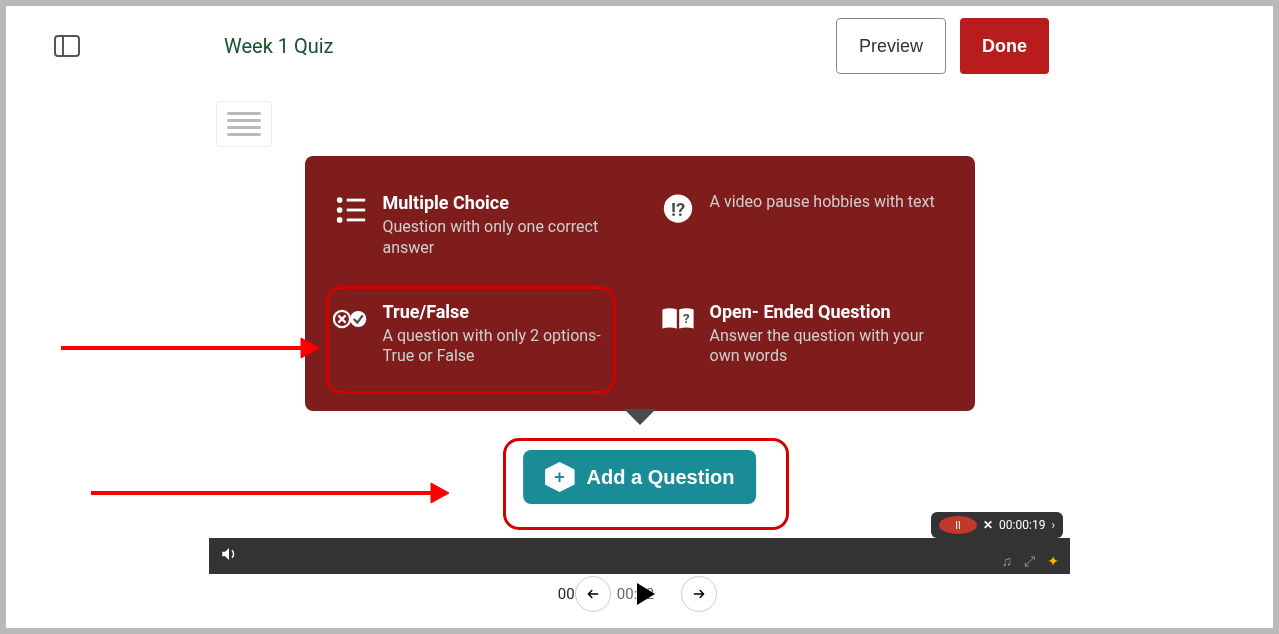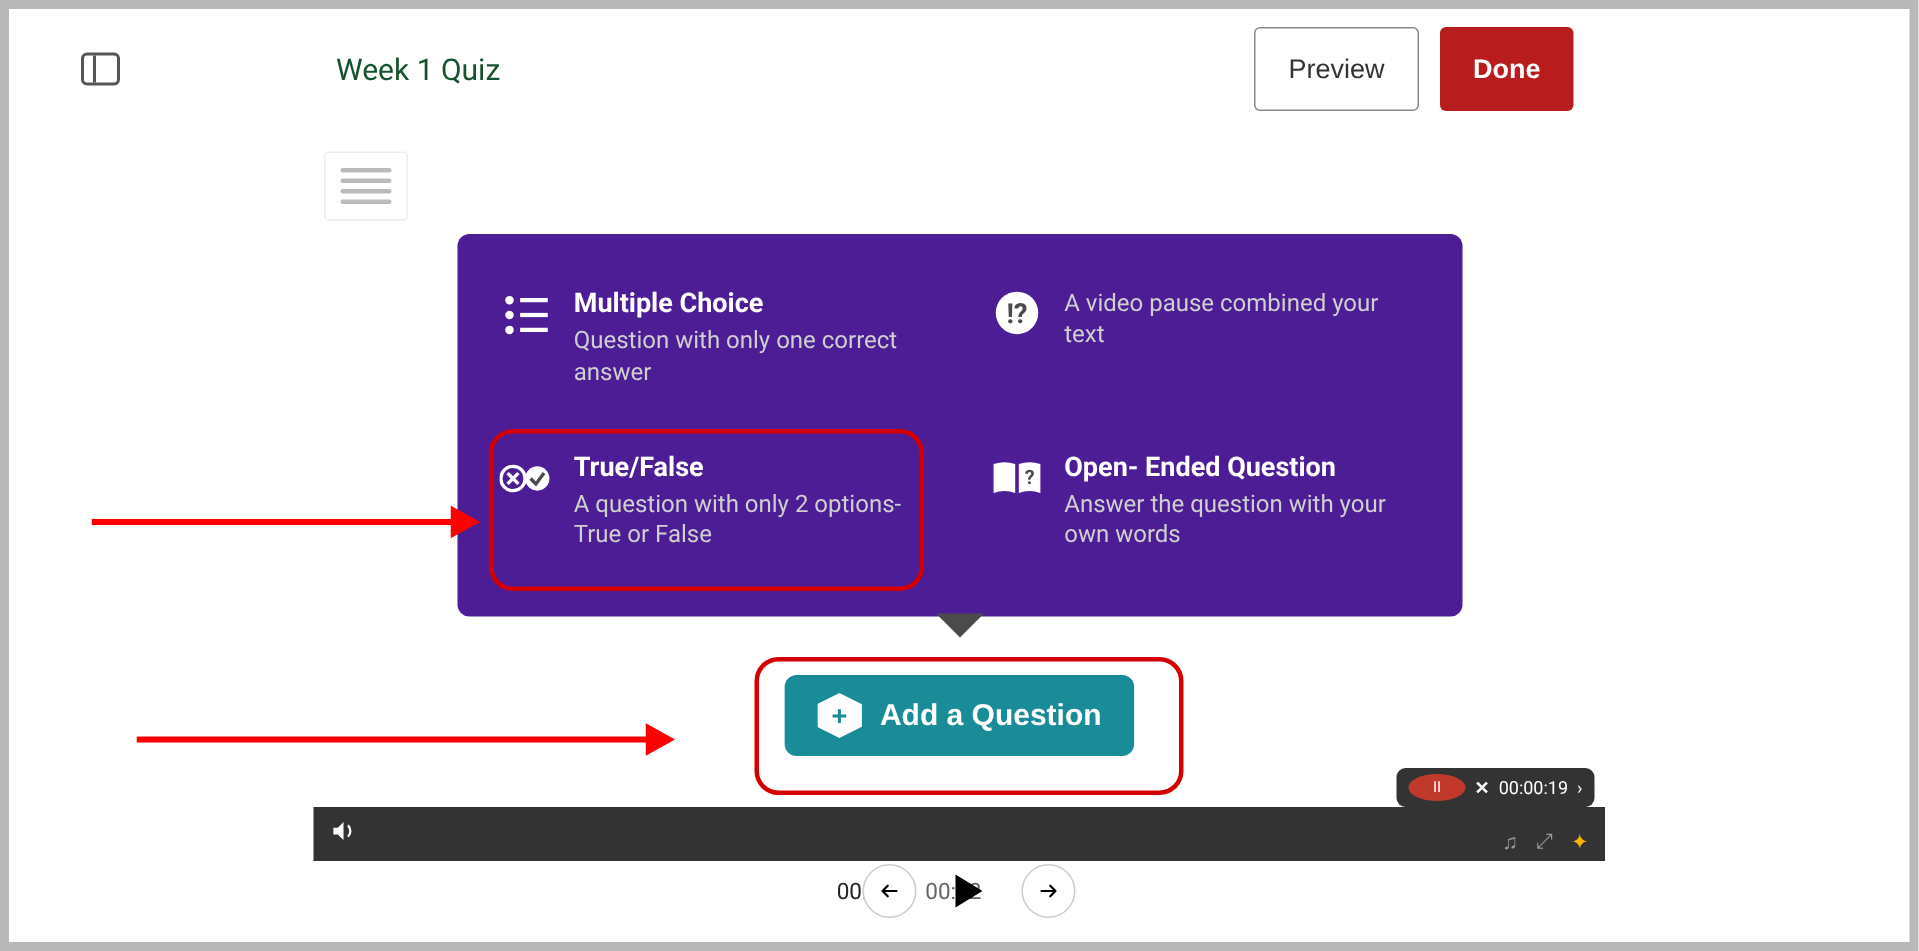--- a/index.html
+++ b/index.html
@@ -43,21 +43,21 @@
     background: #fff; border: 1px solid #eee; padding: 6px 10px; border-radius: 3px;
   }
   .hamburger-drag .line { width: 34px; height: 3px; background: #bbb; margin: 4px 0; border-radius: 2px; }
   .big-text {
     position: absolute; top: 186px; left: 50%; transform: translateX(-50%);
     color: #2d3173; font-size: 42px; font-weight: 800; white-space: nowrap;
     text-align: center; line-height: 1.3;
   }
   .tooltip {
     position: absolute; top: 150px; left: 50%; transform: translateX(-50%);
-    width: 670px; background: #4c1d95; color: #fff; border-radius: 8px;
+    width: 670px; background: #7f1d1d; color: #fff; border-radius: 8px;
     padding: 36px 28px 44px 28px;
     display: grid; grid-template-columns: 1fr 1fr; gap: 42px 40px;
     z-index: 5;
   }
   .tooltip::after {
     content: ""; position: absolute; bottom: -14px; left: 50%; transform: translateX(-50%);
     border-left: 16px solid transparent; border-right: 16px solid transparent;
     border-top: 16px solid #4b4b4b;
   }
   .qtype { display: flex; gap: 14px; align-items: flex-start; cursor: pointer; }
@@ -157,21 +157,21 @@
     </div>
 
     <div class="qtype">
       <span class="icon">
         <svg viewBox="0 0 24 24" width="34" height="34" fill="#fff">
             <circle cx="12" cy="11" r="10"></circle>
             <text x="12" y="16" text-anchor="middle" font-size="13" fill="#4b4b4b" font-weight="bold">!?</text>
           </svg>
       </span>
       <div class="txt">
-        <p>A video pause combined your text</p>
+        <p>A video pause hobbies with text</p>
       </div>
     </div>
 
     <div class="qtype">
       <span class="icon">
         <svg viewBox="0 0 40 24" width="40" height="28" fill="#fff">
             <circle cx="10" cy="12" r="9" fill="none" stroke="#fff" stroke-width="2.5"></circle>
             <path d="M6 8 L14 16 M14 8 L6 16" stroke="#fff" stroke-width="2.5"></path>
             <circle cx="28" cy="12" r="9"></circle>
             <path d="M23 12 L27 16 L33 8" stroke="#4b4b4b" stroke-width="2.5" fill="none"></path>

